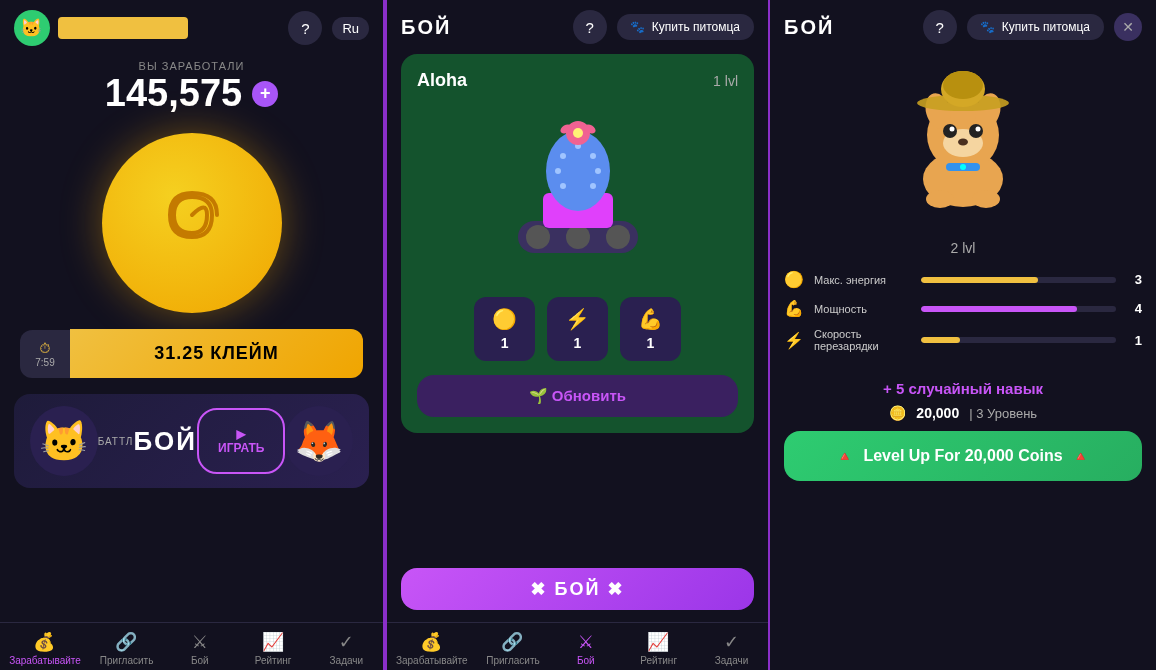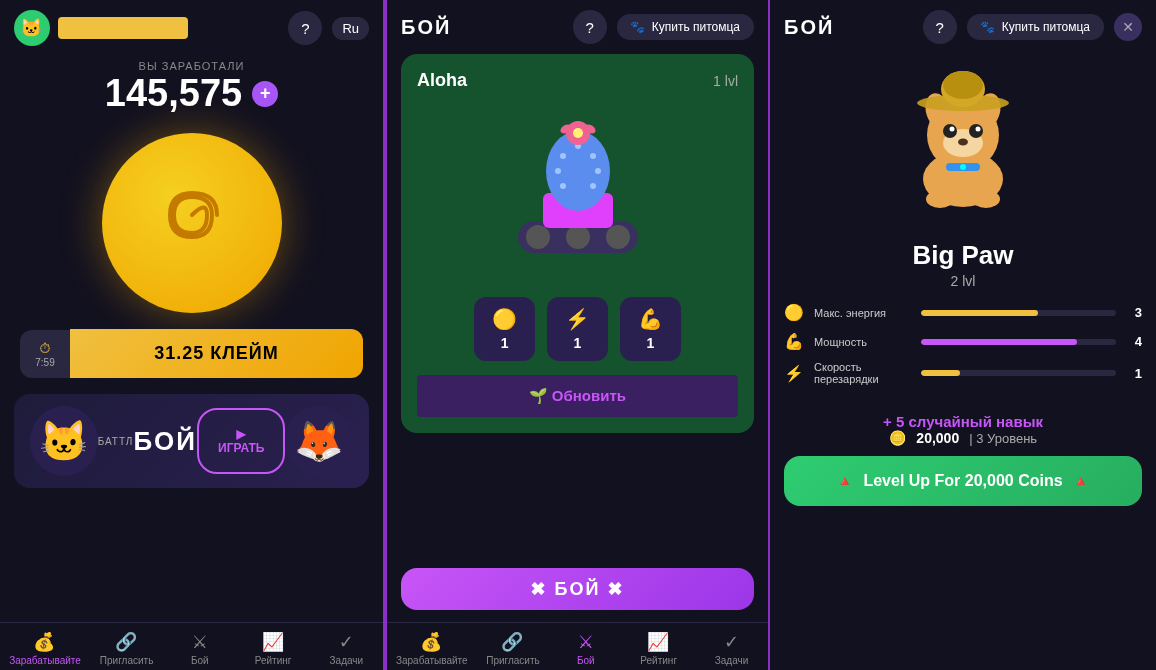--- a/index.html
+++ b/index.html
@@ -280,21 +280,21 @@
       display: flex; flex-direction: column; align-items: center; gap: 4px;
     }
 
     .stat-icon { font-size: 20px; }
     .stat-val { font-size: 14px; font-weight: 700; color: #fff; }
 
     .update-btn {
       width: 100%;
       background: #3a2060;
       color: #c855f7;
-      border-radius: 4px;
+      border-radius: 17px;
       padding: 12px;
       text-align: center;
       font-size: 15px;
       font-weight: 700;
       cursor: pointer;
       display: flex; align-items: center; justify-content: center; gap: 8px;
     }
 
     .fight-btn {
       margin: 0 14px 12px;
@@ -368,21 +368,21 @@
       height: 6px;
       background: #2a2840;
       border-radius: 3px;
       overflow: hidden;
     }
     .stat-bar-fill { height: 100%; border-radius: 3px; }
     .stat-row-val { font-size: 13px; color: #fff; font-weight: 700; width: 16px; text-align: right; }
 
     .skill-section {
       text-align: center;
-      margin: 4px 0 0;
+      margin: 4px 0 8px;
     }
 
     .skill-title {
       font-size: 15px; font-weight: 700; color: #c855f7;
     }
 
     .upgrade-info {
       display: flex; align-items: center; justify-content: center; gap: 10px;
       margin-bottom: 10px;
     }
@@ -626,21 +626,20 @@
       <ellipse cx="75" cy="26" rx="20" ry="14" fill="#b8900f"></ellipse>
 
       <rect x="58" y="104" width="34" height="8" rx="4" fill="#1e90ff" opacity="0.9"></rect>
       <circle cx="75" cy="108" r="3" fill="#00ffff"></circle>
 
       <ellipse cx="52" cy="140" rx="14" ry="9" fill="#e8a550"></ellipse>
       <ellipse cx="98" cy="140" rx="14" ry="9" fill="#e8a550"></ellipse>
     </svg>
   </div>
 
-  <div class="big-pet-name">Big Paw</div>
   <div class="big-pet-level">2 lvl</div>
 
   <div class="stats-list">
     <div class="stat-row">
       <span class="stat-row-icon">🟡</span>
       <span class="stat-row-label">Макс. энергия</span>
       <div class="stat-bar-bg">
         <div class="stat-bar-fill" style="width:60%;background:#f0c040;"></div>
       </div>
       <span class="stat-row-val">3</span>

